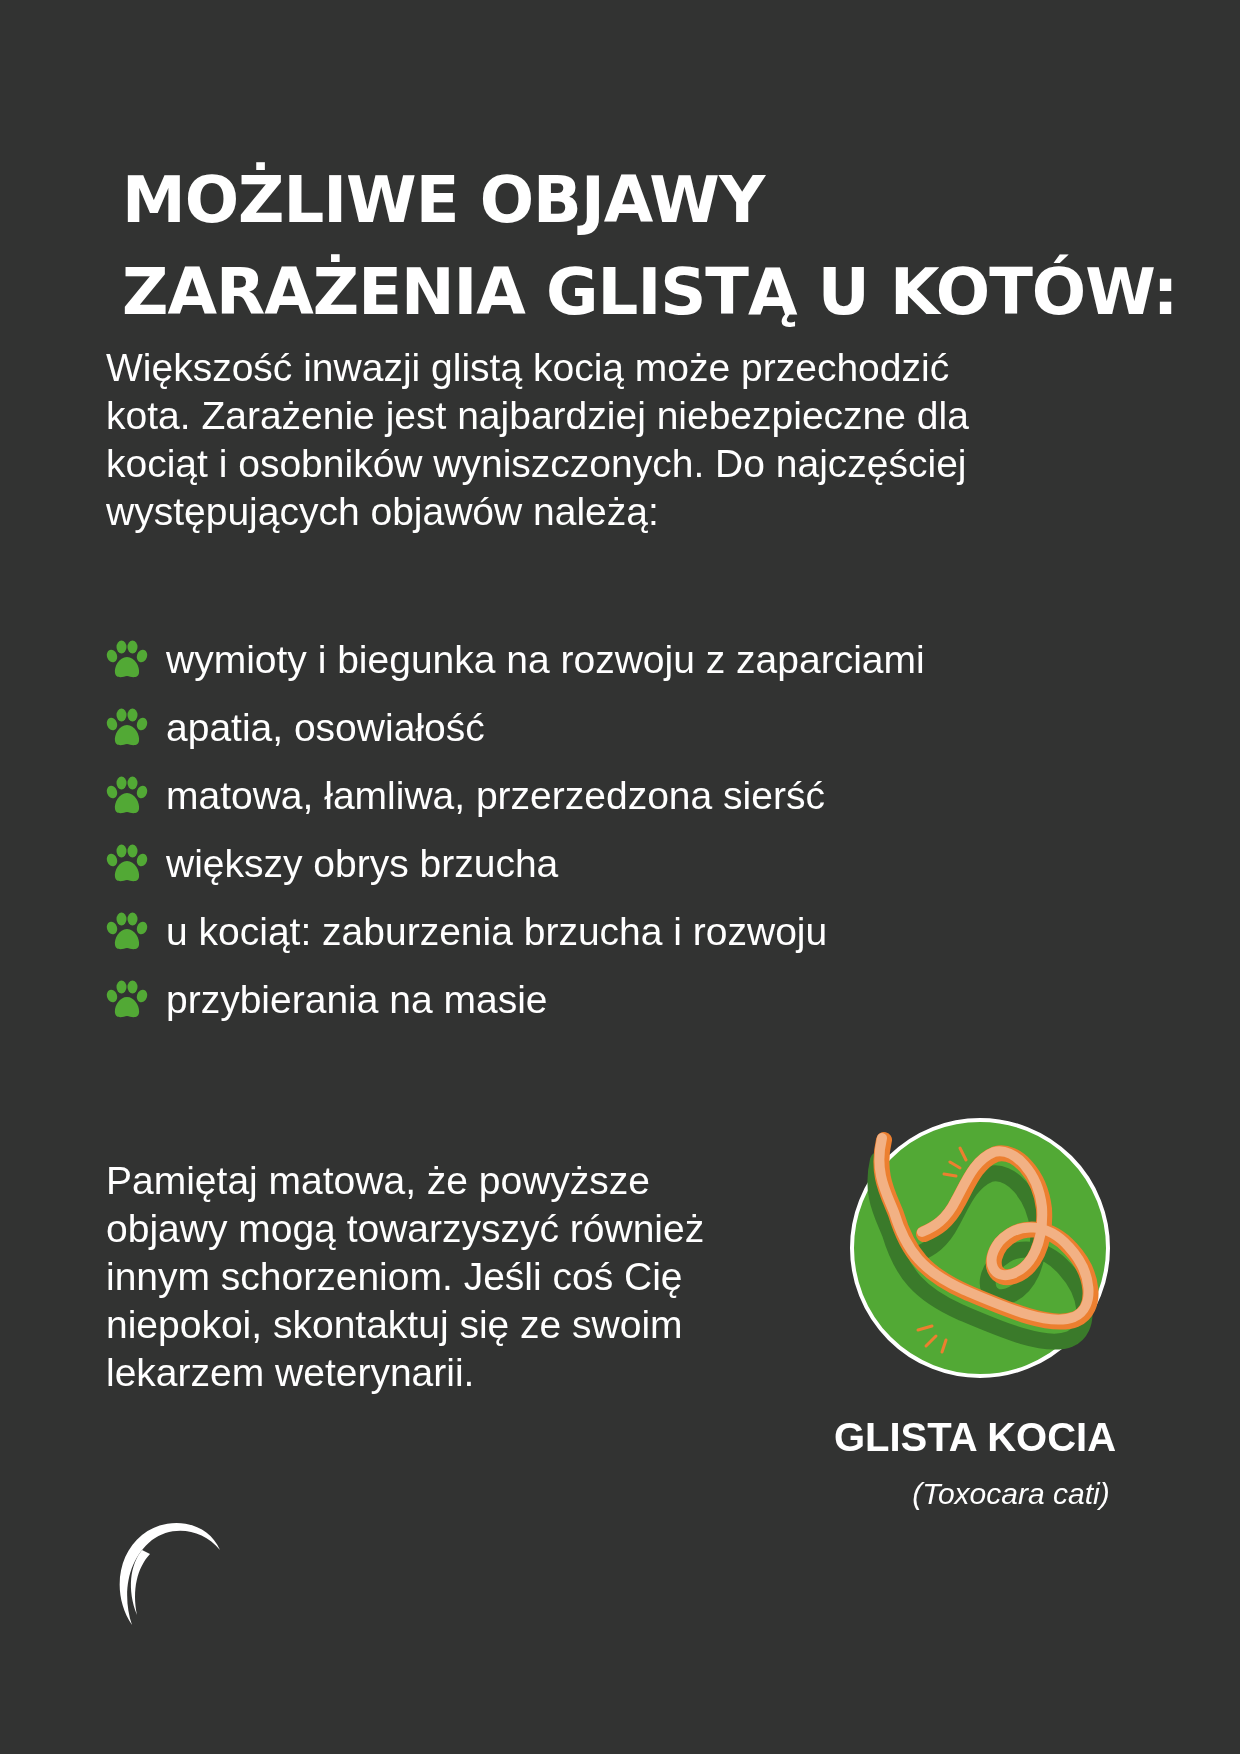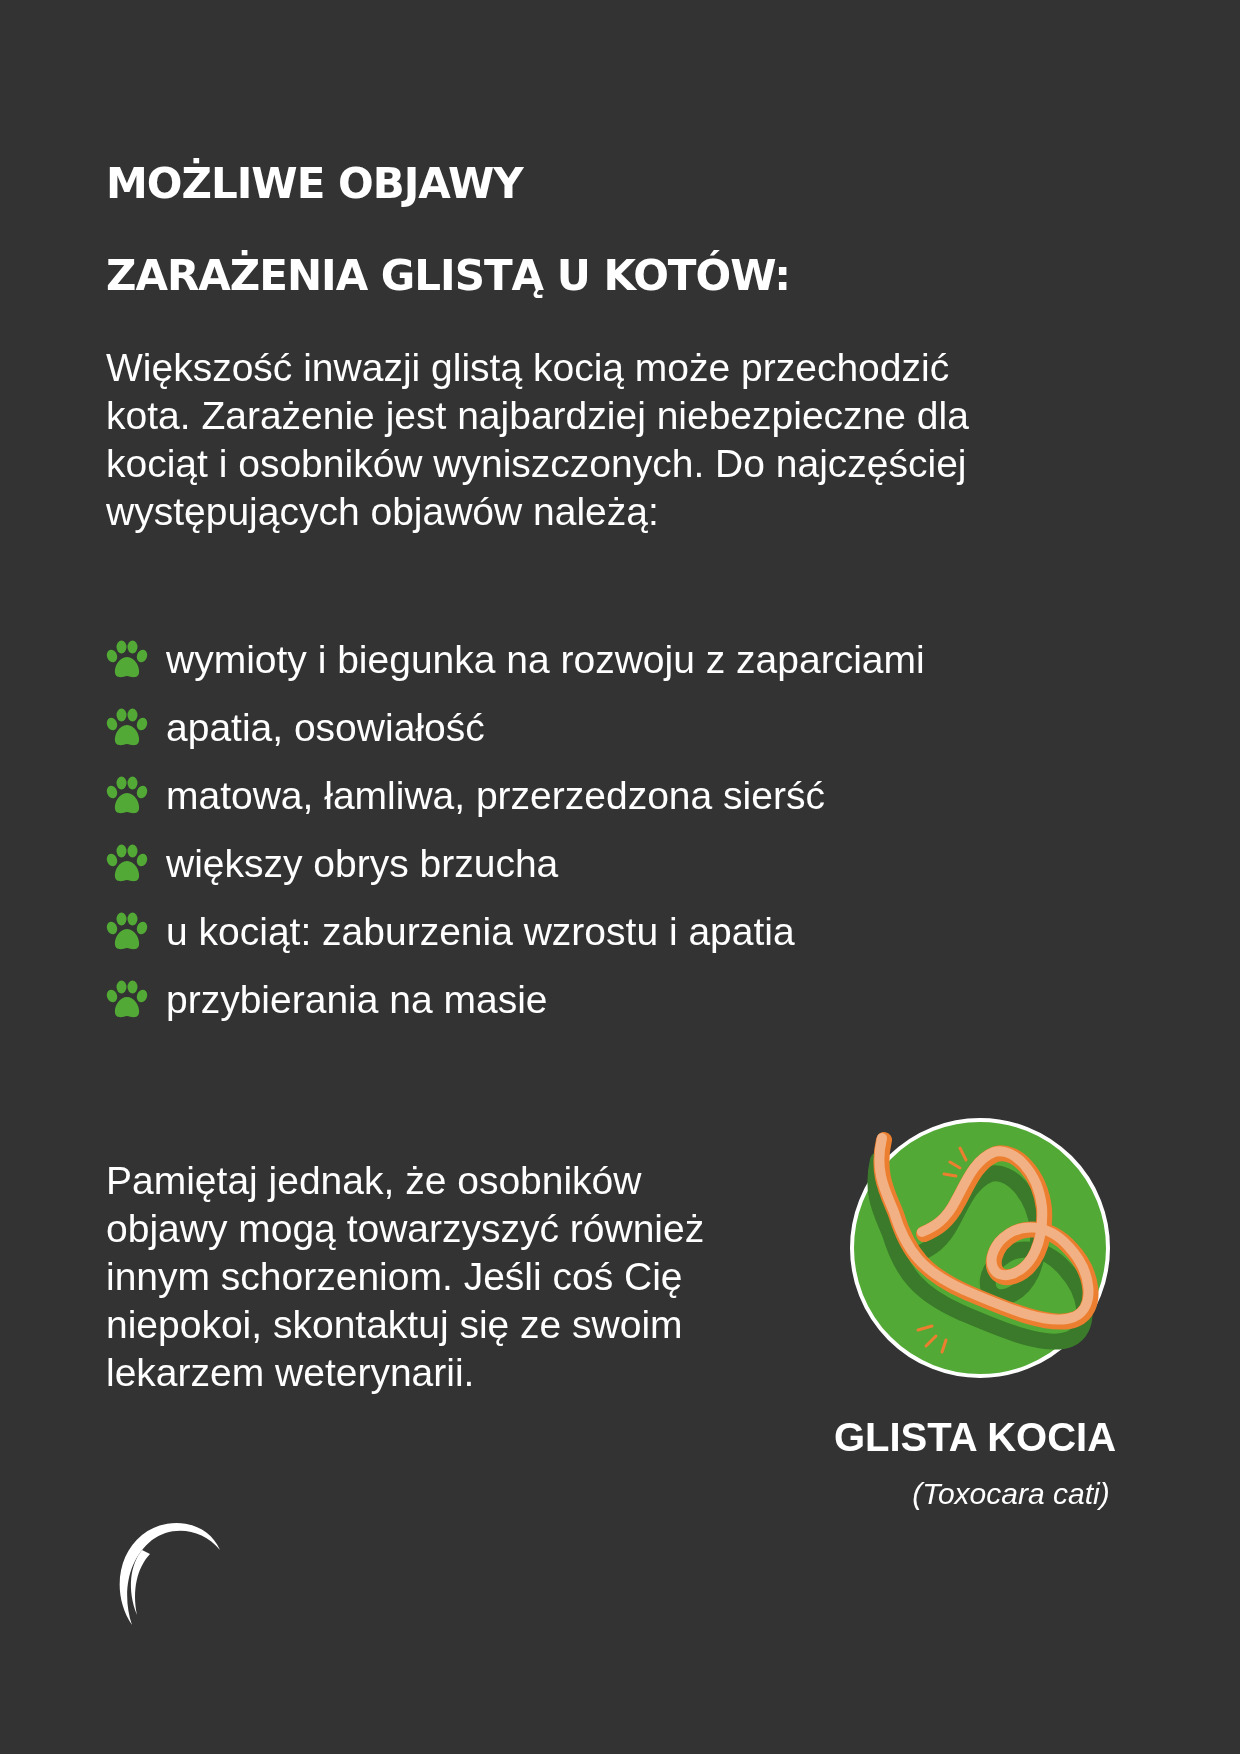--- a/index.html
+++ b/index.html
@@ -6,24 +6,24 @@
     body {
       width: 1240px; height: 1754px;
       background: #323332;
       color: #ffffff;
       font-family: "Liberation Sans", "DejaVu Sans", sans-serif;
       position: relative;
       overflow: hidden;
     }
     .title {
       position: absolute; left: 106px; top: 138px;
-      margin: 0;
+      margin: 16px;
       font-family: "DejaVu Sans", sans-serif;
       font-weight: bold;
-      font-size: 42px;
+      font-size: 64px;
       line-height: 92px;
       letter-spacing: -1px;
       text-transform: uppercase;
     }
     .title span { display: block; white-space: nowrap; }
     .intro {
       position: absolute; left: 106px; top: 344px;
       width: 940px;
       font-size: 39px; line-height: 48px;
     }
@@ -146,41 +146,41 @@
     <svg class="paw" viewBox="0 0 42 40">
         <g fill="#52a935">
           <ellipse cx="6" cy="16" rx="5" ry="6.5" transform="rotate(-20 6 16)"></ellipse>
           <ellipse cx="15.5" cy="7" rx="5" ry="6.5"></ellipse>
           <ellipse cx="26.5" cy="7" rx="5" ry="6.5"></ellipse>
           <ellipse cx="36" cy="16" rx="5" ry="6.5" transform="rotate(20 36 16)"></ellipse>
           <path d="M21 17 C13 17 8 27 9 33 C10 39 17 37 21 36 C25 37 32 39 33 33 C34 27 29 17 21 17 Z"></path>
         </g>
       </svg>
     <div class="txt">
-        <span>u kociąt: zaburzenia wzrostu i apatia</span>
+        <span>u kociąt: zaburzenia brzucha i rozwoju</span>
       </div>
   </li>
   <li class="symptom">
     <svg class="paw" viewBox="0 0 42 40">
         <g fill="#52a935">
           <ellipse cx="6" cy="16" rx="5" ry="6.5" transform="rotate(-20 6 16)"></ellipse>
           <ellipse cx="15.5" cy="7" rx="5" ry="6.5"></ellipse>
           <ellipse cx="26.5" cy="7" rx="5" ry="6.5"></ellipse>
           <ellipse cx="36" cy="16" rx="5" ry="6.5" transform="rotate(20 36 16)"></ellipse>
           <path d="M21 17 C13 17 8 27 9 33 C10 39 17 37 21 36 C25 37 32 39 33 33 C34 27 29 17 21 17 Z"></path>
         </g>
       </svg>
     <div class="txt">
       <span>przybierania na masie</span>
     </div>
   </li>
 </ul>
 
 <div class="note">
-  <span>Pamiętaj jednak, że osobników</span>
+  <span>Pamiętaj matowa, że powyższe</span>
   <span>objawy mogą towarzyszyć również</span>
   <span>innym schorzeniom. Jeśli coś Cię</span>
   <span>niepokoi, skontaktuj się ze swoim</span>
   <span>lekarzem weterynarii.</span>
 </div>
 
 <svg class="worm-figure" viewBox="0 0 284 280">
   <circle cx="144" cy="136" r="128" fill="#52a935" stroke="#ffffff" stroke-width="4"></circle>
 
   <path d="M48 36 C40 70 52 90 60 110 C72 150 90 170 130 188 C170 205 215 225 240 215 C262 205 258 170 235 145 C215 122 185 118 165 140 C150 160 160 178 178 172 C198 165 210 140 208 105 C204 70 180 45 160 50 C140 58 132 80 122 98 C112 118 100 125 88 130" fill="none" stroke="#3a7a2a" stroke-width="16" stroke-linecap="round" transform="translate(-6 12)"></path>

